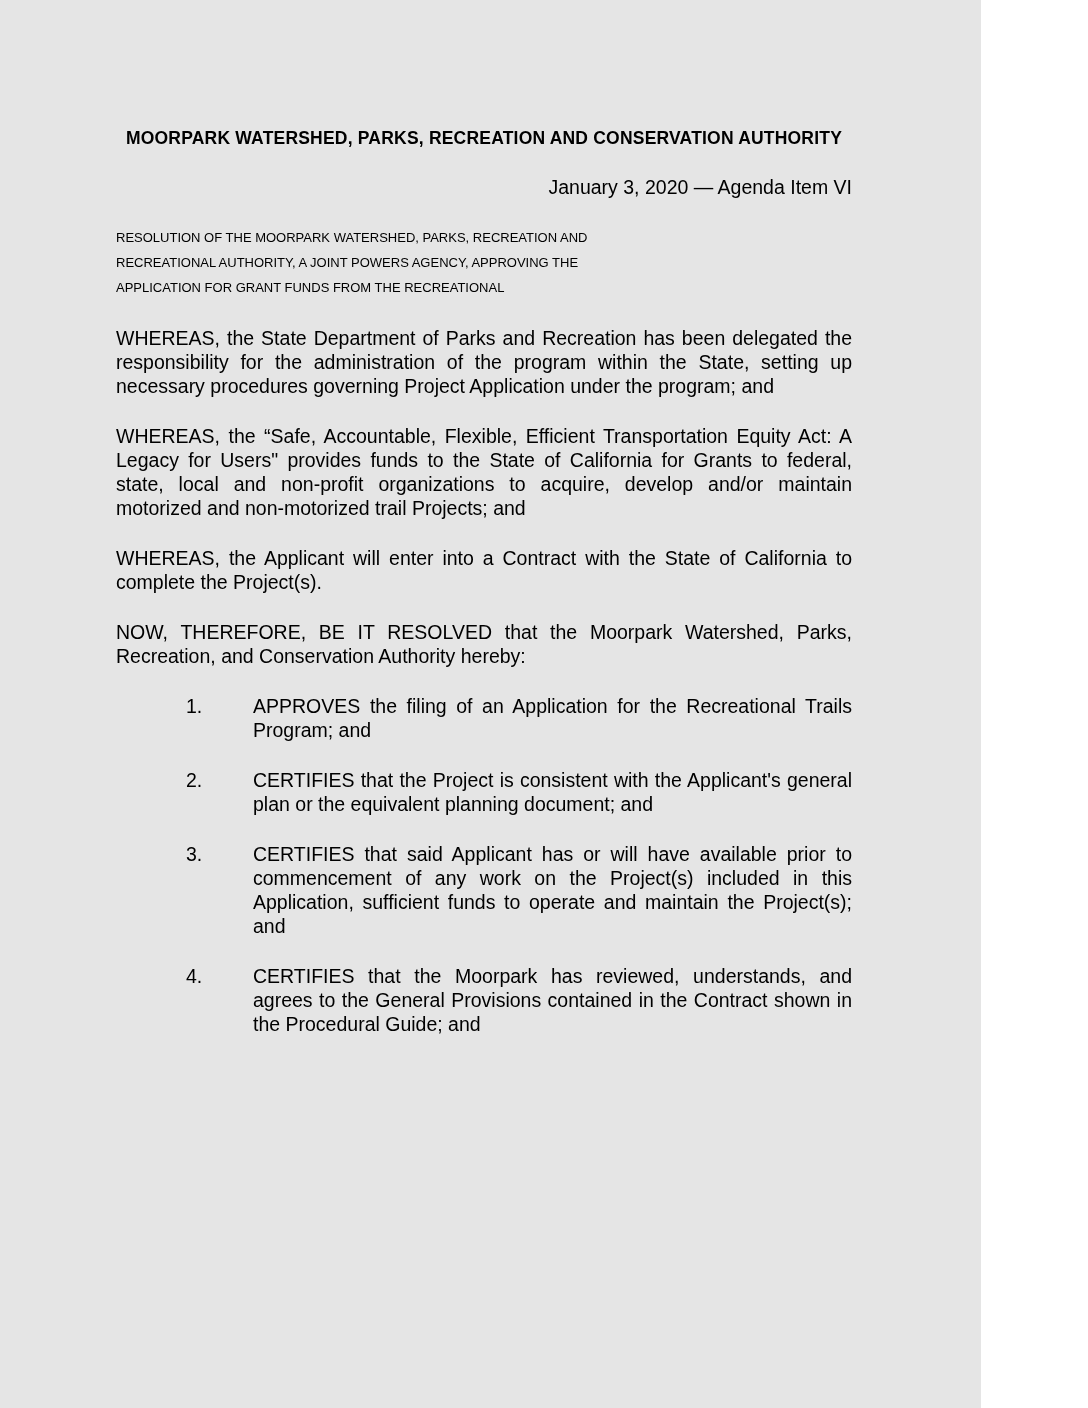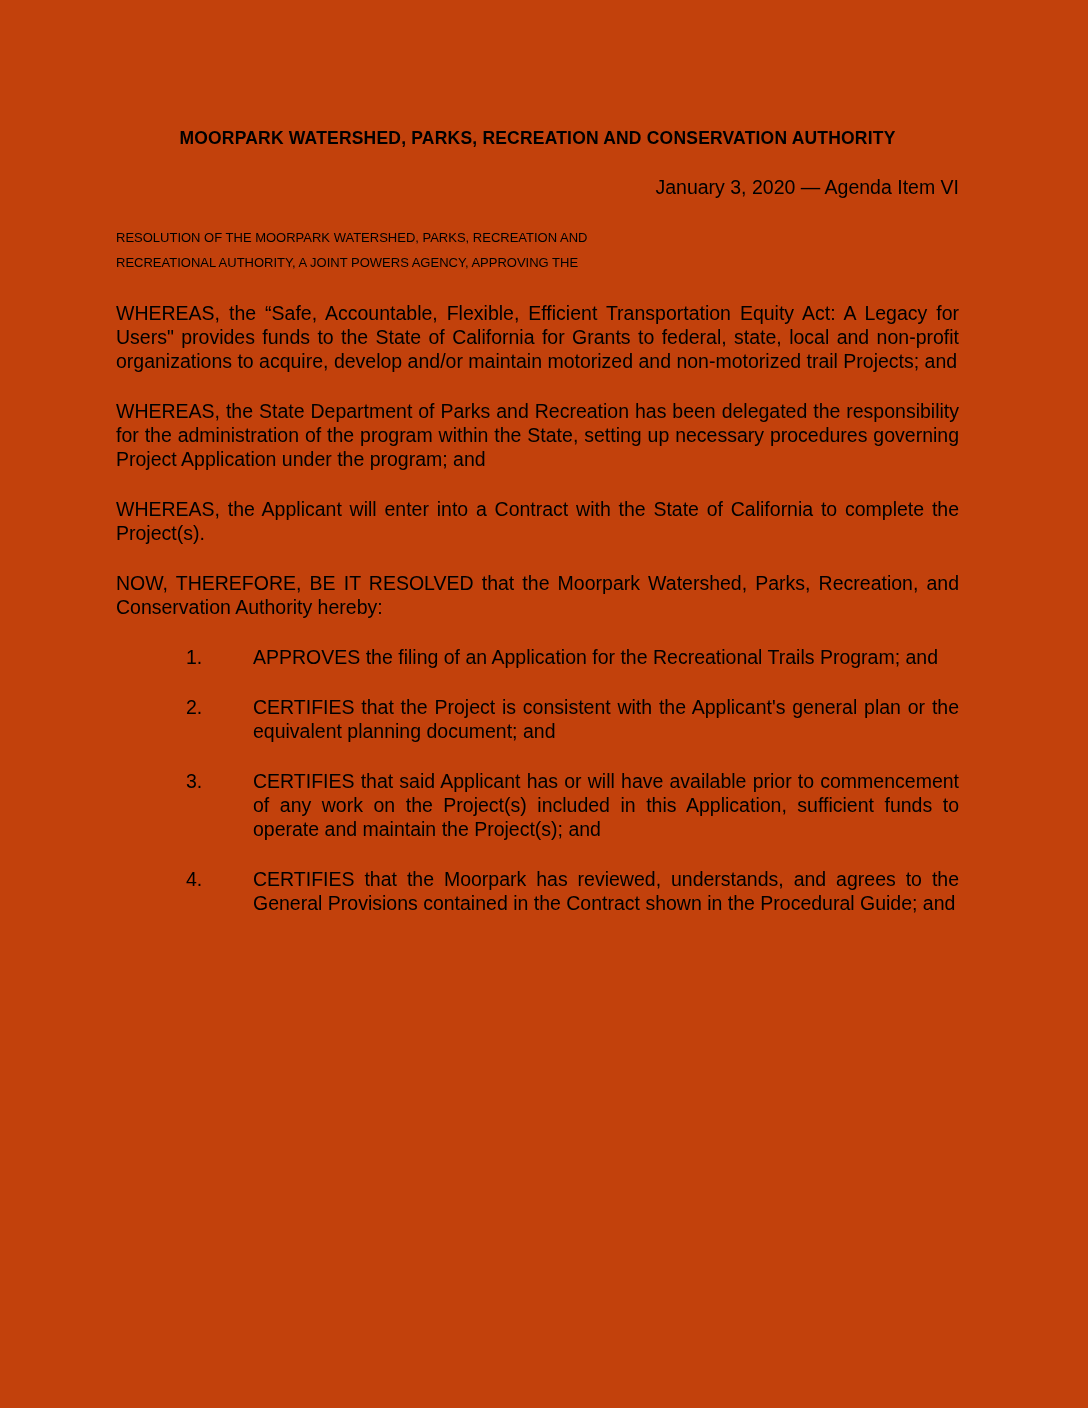--- a/index.html
+++ b/index.html
@@ -9,24 +9,24 @@
   }
   body {
     width: 1088px;
     height: 1408px;
     font-family: "Liberation Sans", sans-serif;
     color: #000000;
     overflow: hidden;
   }
   .page {
     box-sizing: border-box;
-    width: 1088px;
+    width: 981px;
     height: 1408px;
     padding: 127px 129px 0 116px;
-    background: #c2410c;
+    background: #e5e5e5;
   }
   .doc-header {
     font-size: 17.5px;
     font-weight: bold;
     text-align: center;
     line-height: 22px;
     margin: 0 0 26px 0;
     letter-spacing: 0.2px;
   }
   .center-line {
@@ -68,25 +68,26 @@
 <div class="page">
 
   <div class="doc-header">MOORPARK WATERSHED, PARKS, RECREATION AND CONSERVATION AUTHORITY</div>
 
   <div class="center-line">January 3, 2020 — Agenda Item VI</div>
 
 
   <div class="doc-title">
     <div>RESOLUTION OF THE MOORPARK WATERSHED, PARKS, RECREATION AND</div>
     <div>RECREATIONAL AUTHORITY, A JOINT POWERS AGENCY, APPROVING THE</div>
+    <div>APPLICATION FOR GRANT FUNDS FROM THE RECREATIONAL</div>
   </div>
 
+  <p class="body-para">WHEREAS, the State Department of Parks and Recreation has been delegated the responsibility for the administration of the program within the State, setting up necessary procedures governing Project Application under the program; and</p>
+
   <p class="body-para">WHEREAS, the “Safe, Accountable, Flexible, Efficient Transportation Equity Act: A Legacy for Users" provides funds to the State of California for Grants to federal, state, local and non-profit organizations to acquire, develop and/or maintain motorized and non-motorized trail Projects; and</p>
-
-  <p class="body-para">WHEREAS, the State Department of Parks and Recreation has been delegated the responsibility for the administration of the program within the State, setting up necessary procedures governing Project Application under the program; and</p>
 
 
   <p class="body-para">WHEREAS, the Applicant will enter into a Contract with the State of California to complete the Project(s).</p>
 
   <p class="body-para">NOW, THEREFORE, BE IT RESOLVED that the Moorpark Watershed, Parks, Recreation, and Conservation Authority hereby:</p>
 
   <div class="list-item">
     <span class="list-num">1.</span>
     <div class="list-text">APPROVES the filing of an Application for the Recreational Trails Program; and</div>
   </div>

